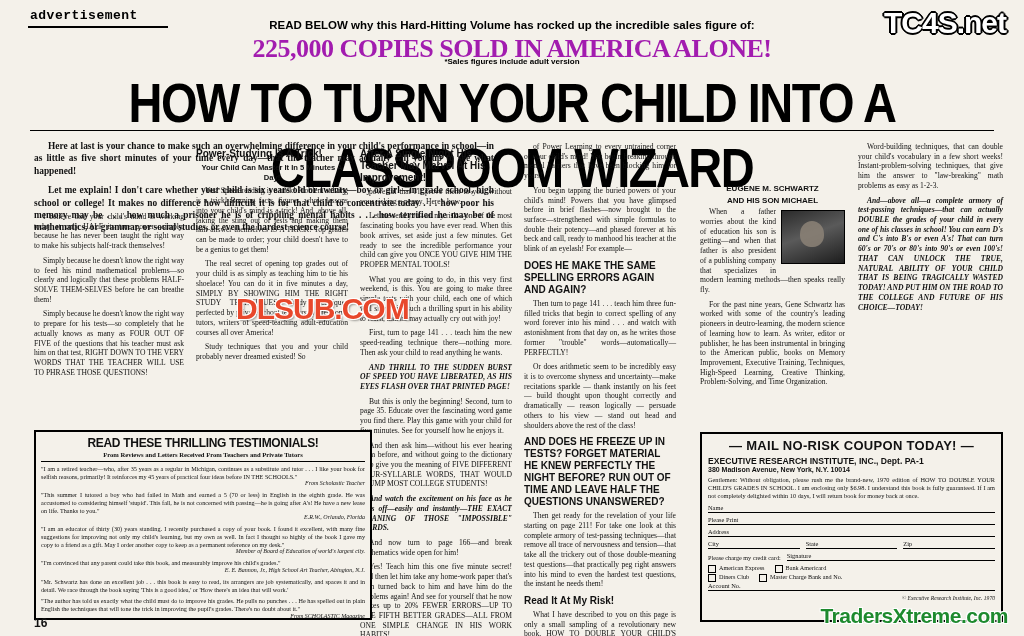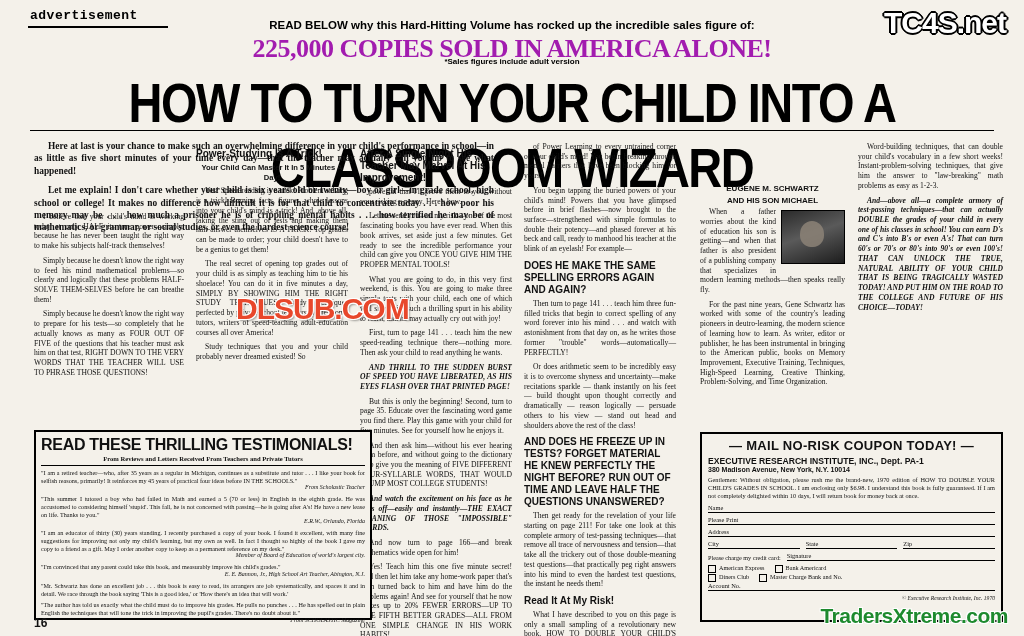--- a/index.html
+++ b/index.html
@@ -128,23 +128,23 @@
   }
   
   .testi{
     position:absolute;left:34px;top:430px;width:338px;height:190px;
     border:2px solid #000;
     background:#f4f1ea;
     padding:3px 5px;
     box-sizing:border-box;
   }
   .testi h3{
-    margin:1px 0 0 0;
-    font-family:"Liberation Sans", sans-serif;
-    font-size:16px;font-weight:bold;letter-spacing:-.3px;
+    margin:1px 0 0 0;text-align:center;
+    font-family:"Liberation Sans", sans-serif;
+    font-size:12px;font-weight:bold;letter-spacing:-.3px;
   }
   .testi .sub{
     text-align:center;font-size:6.6px;font-weight:bold;margin:1px 0 3px 0;
     font-family:"Liberation Serif", serif;
   }
   .testi p{
     margin:0 0 4px 0;font-size:6.2px;line-height:1.22;text-align:justify;
     font-family:"Liberation Serif", serif;
   }
   .testi .src{font-style:italic;text-align:right;display:block;font-size:6px;}

